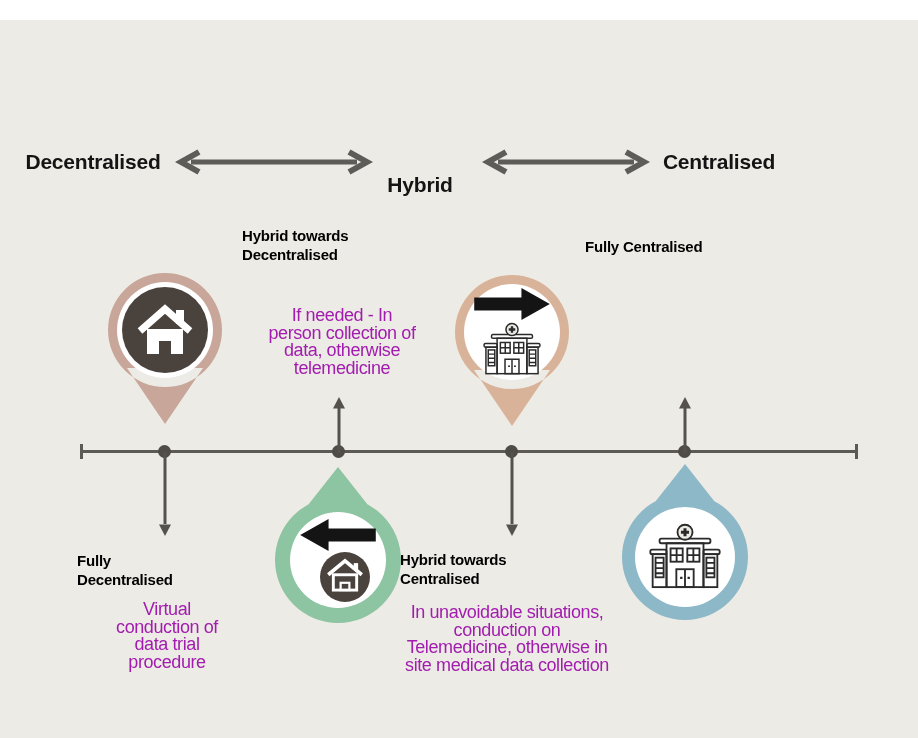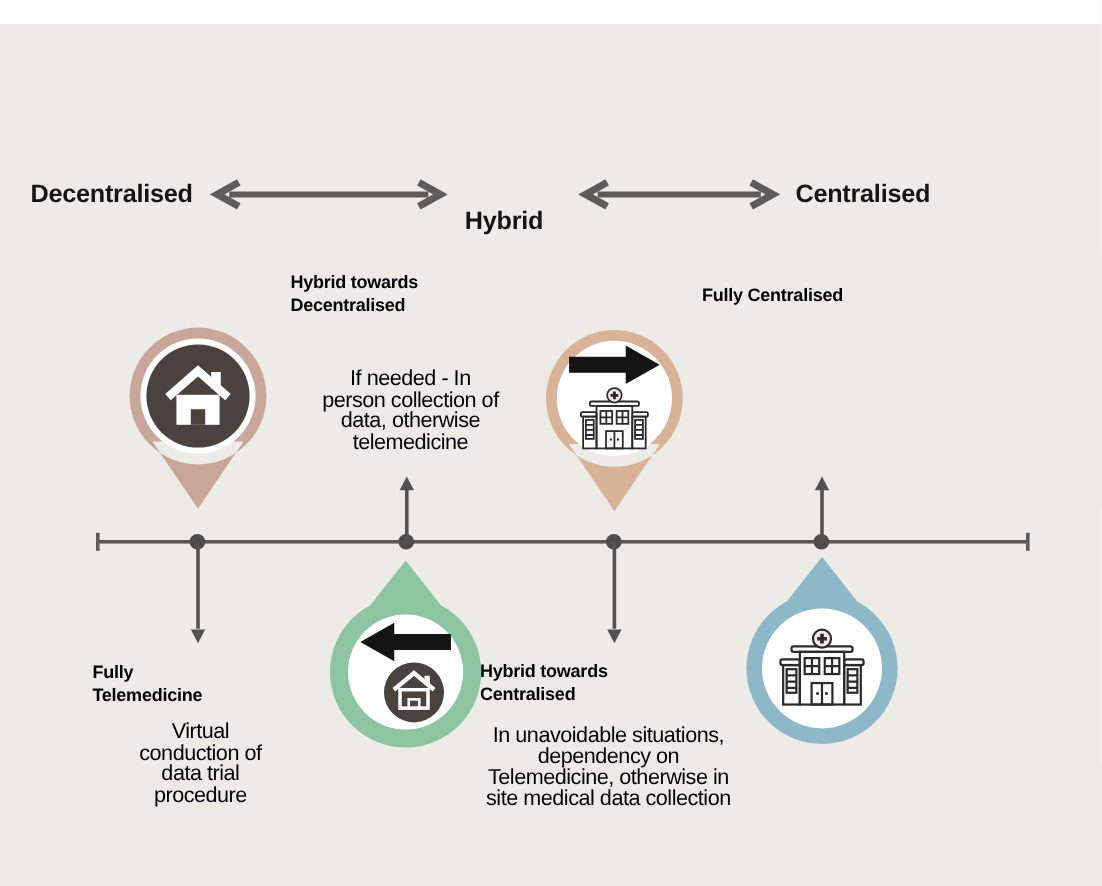--- a/index.html
+++ b/index.html
@@ -18,21 +18,21 @@
     color:#141414;text-align:center;letter-spacing:-.2px;
   }
   .station-title{
     position:absolute;
     font-weight:700;font-size:15px;line-height:19px;
     color:#000000;text-align:left;white-space:pre-line;letter-spacing:-.2px;
   }
   .station-body{
     position:absolute;
     font-weight:400;font-size:18px;line-height:17.5px;
-    color:#000000;text-align:center;white-space:pre-line;letter-spacing:-.4px;
+    color:#a21caf;text-align:center;white-space:pre-line;letter-spacing:-.4px;
   }
   .tl-line{position:absolute;height:3px;background:#5d5a56;}
   .tl-tick{position:absolute;width:3px;height:15px;background:#5d5a56;}
   .tl-dot{position:absolute;width:13px;height:13px;border-radius:50%;background:#4f4c48;}
   svg{display:block;}
 </style>
 </head>
 <body>
 
 <svg style="position:absolute;width:0;height:0" aria-hidden="true">
@@ -164,26 +164,26 @@
     <use href="#sym-house-outline" x="53" y="93" width="38" height="35" style="color:#ffffff"></use>
   </svg>
 
   <svg class="abs" style="left: 620px; top: 442px; color: rgb(141, 184, 199);" width="130" height="160" viewBox="0 0 130 160">
     <use href="#sym-drop"></use>
     <circle cx="65" cy="95" r="50" fill="#ffffff"></circle>
     <use href="#sym-hospital" x="28" y="61" width="74" height="67" style="color:#2a2a2a"></use>
   </svg>
 
   <div class="station-title" style="left:77px;top:531px;width:180px">Fully
-Telemedicine</div>
+Decentralised</div>
   <div class="station-body" style="left:87px;top:581px;width:160px">Virtual
 conduction of
 data trial
 procedure</div>
 
   <div class="station-title" style="left:400px;top:530px;width:220px">Hybrid towards
 Centralised</div>
   <div class="station-body" style="left:377px;top:584px;width:260px">In unavoidable situations,
-dependency on
+conduction on
 Telemedicine, otherwise in
 site medical data collection</div>
 
 </div>
 
 </body></html>

